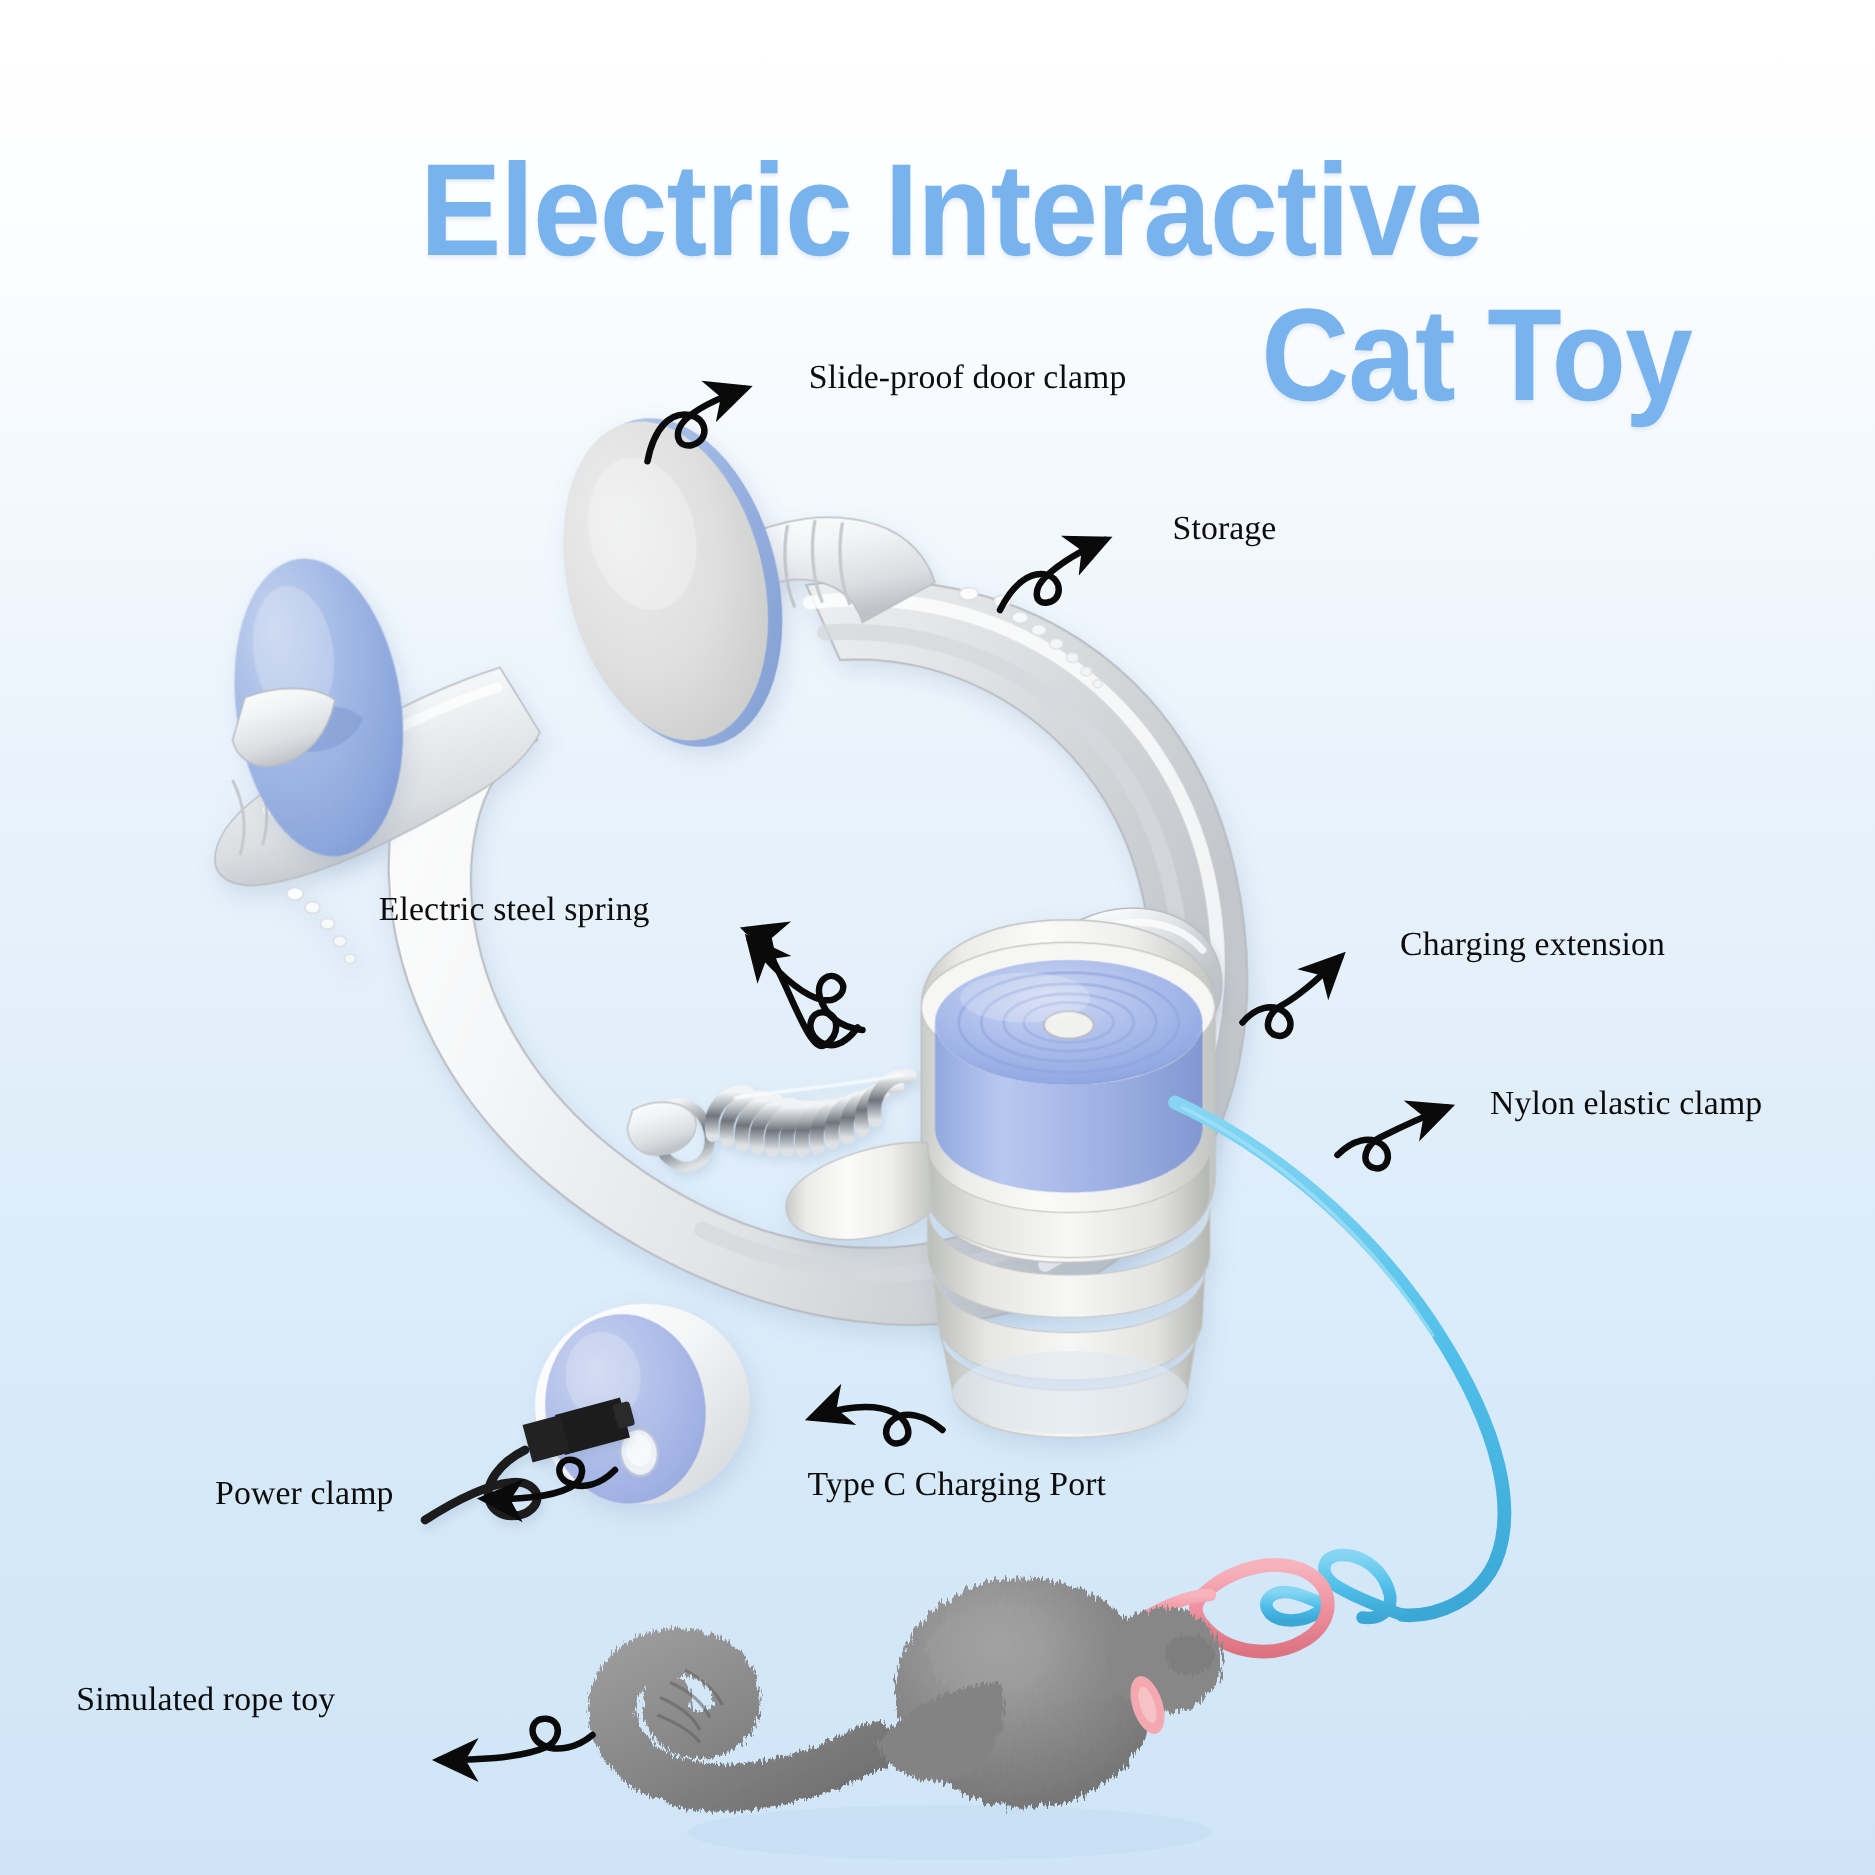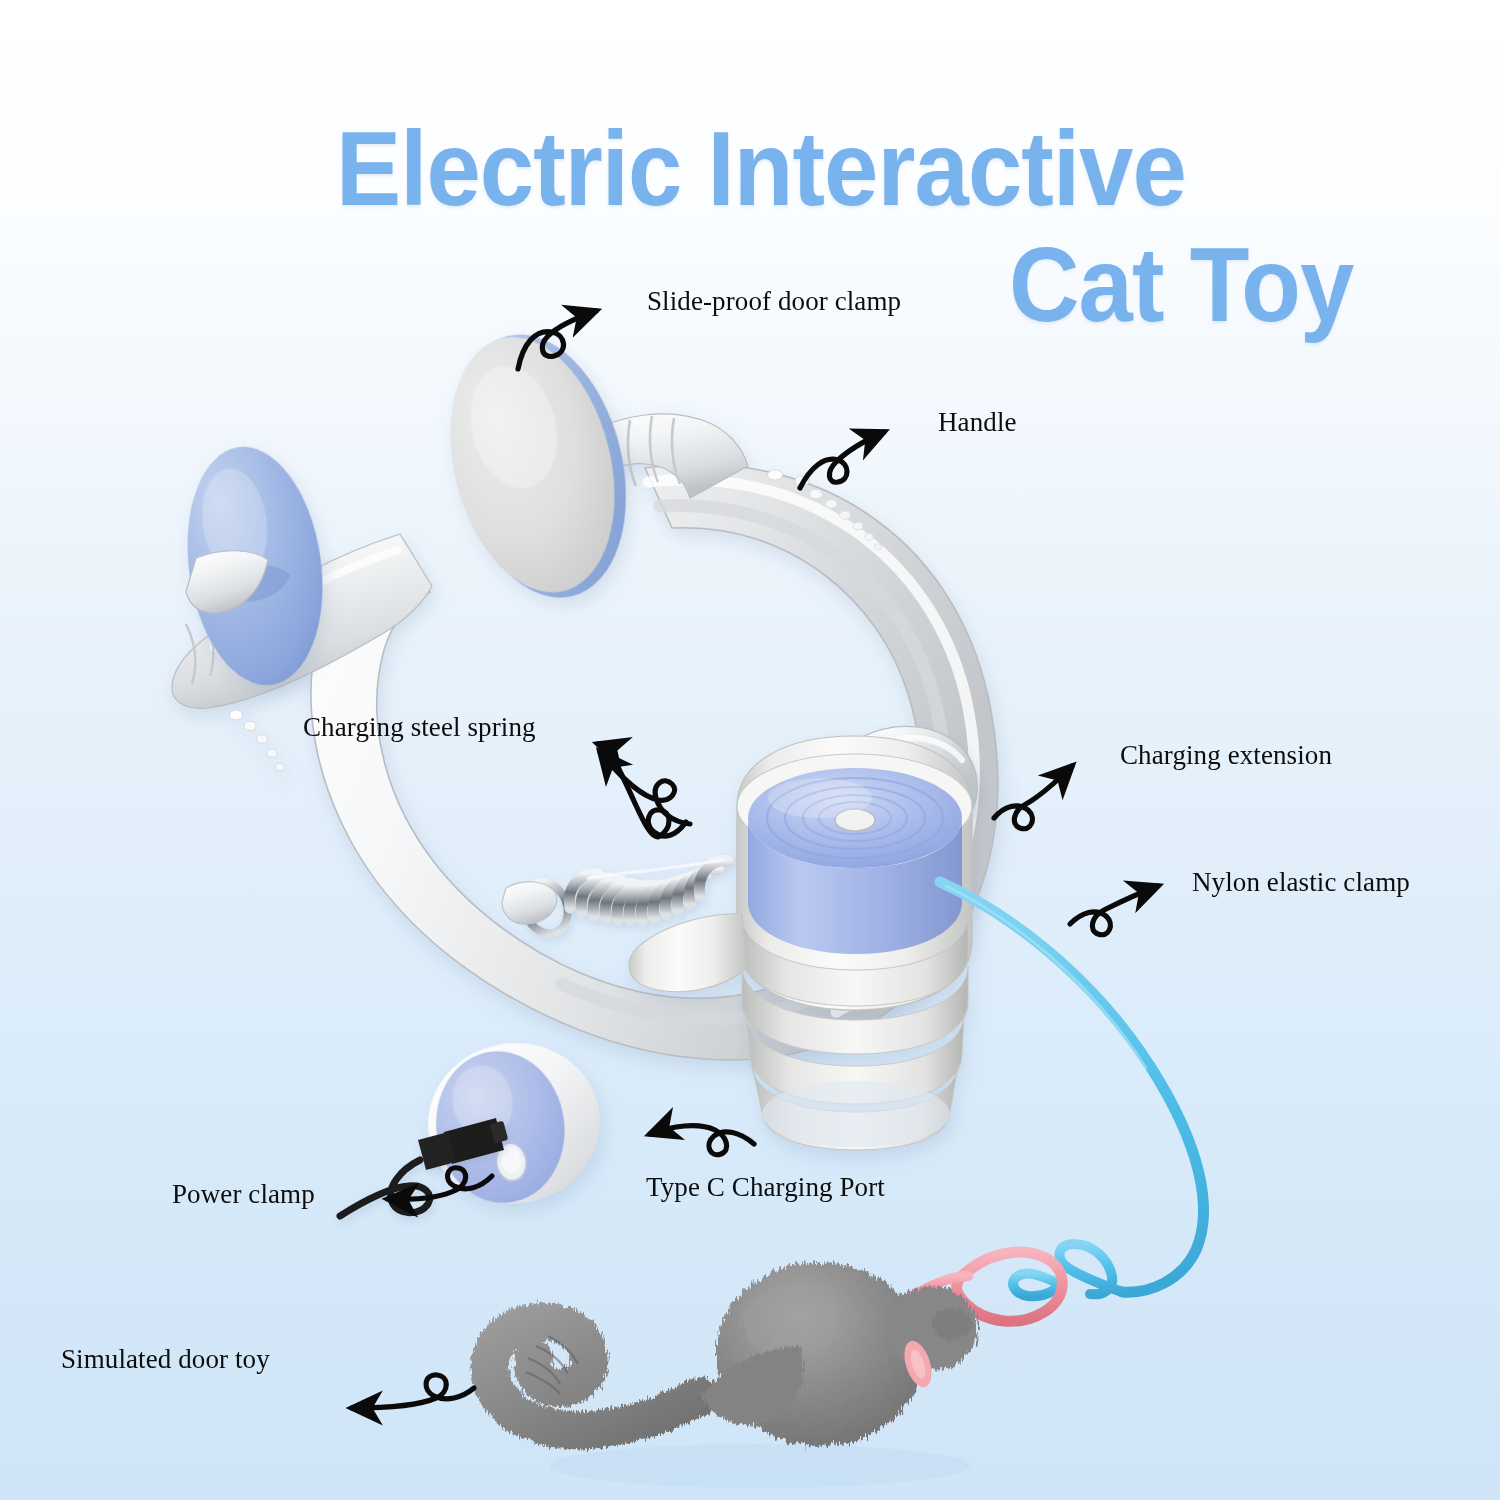--- a/index.html
+++ b/index.html
@@ -532,27 +532,27 @@
                C 449 1340, 450 1356, 436 1362
                C 418 1370, 382 1372, 352 1372" fill="none" stroke="#0a0a0a" stroke-width="5.2" stroke-linecap="round" marker-end="url(#ah)"></path>
     </g>
   </svg>
 
   <div class="title" id="title-line1">Electric Interactive</div>
   <div class="title" id="title-line2">Cat Toy</div>
 
   <div class="label" style="left:647px; top:250px;">Slide-proof door clamp</div>
 
-  <div class="label" style="left:938px; top:371px;">Handle</div>
-
-  <div class="label" style="left:303px; top:676px;">Charging steel spring</div>
+  <div class="label" style="left:938px; top:371px;">Storage</div>
+
+  <div class="label" style="left:303px; top:676px;">Electric steel spring</div>
 
   <div class="label" style="left:1120px; top:704px;">Charging extension</div>
 
   <div class="label" style="left:1192px; top:831px;">Nylon elastic clamp</div>
 
   <div class="label" style="left:646px; top:1136px;">Type C Charging Port</div>
 
   <div class="label" style="left:172px; top:1143px;">Power clamp</div>
 
-  <div class="label" style="left:61px; top:1308px;">Simulated door toy</div>
+  <div class="label" style="left:61px; top:1308px;">Simulated rope toy</div>
 
 </div>
 
 </body></html>

